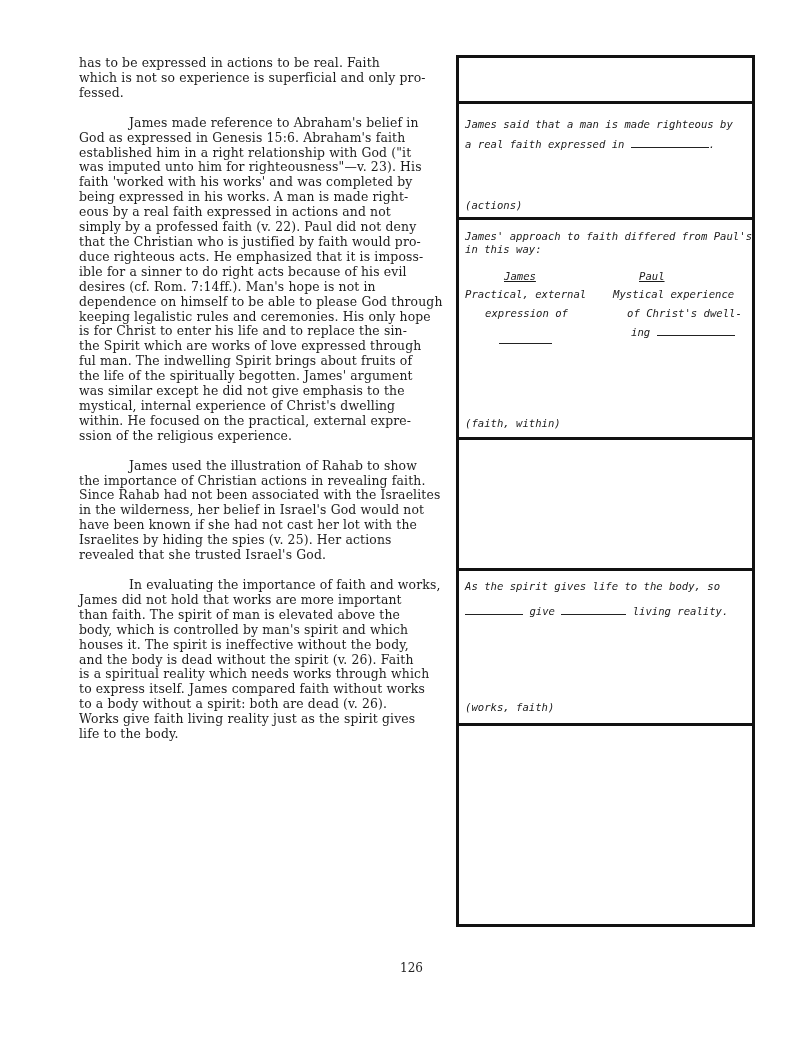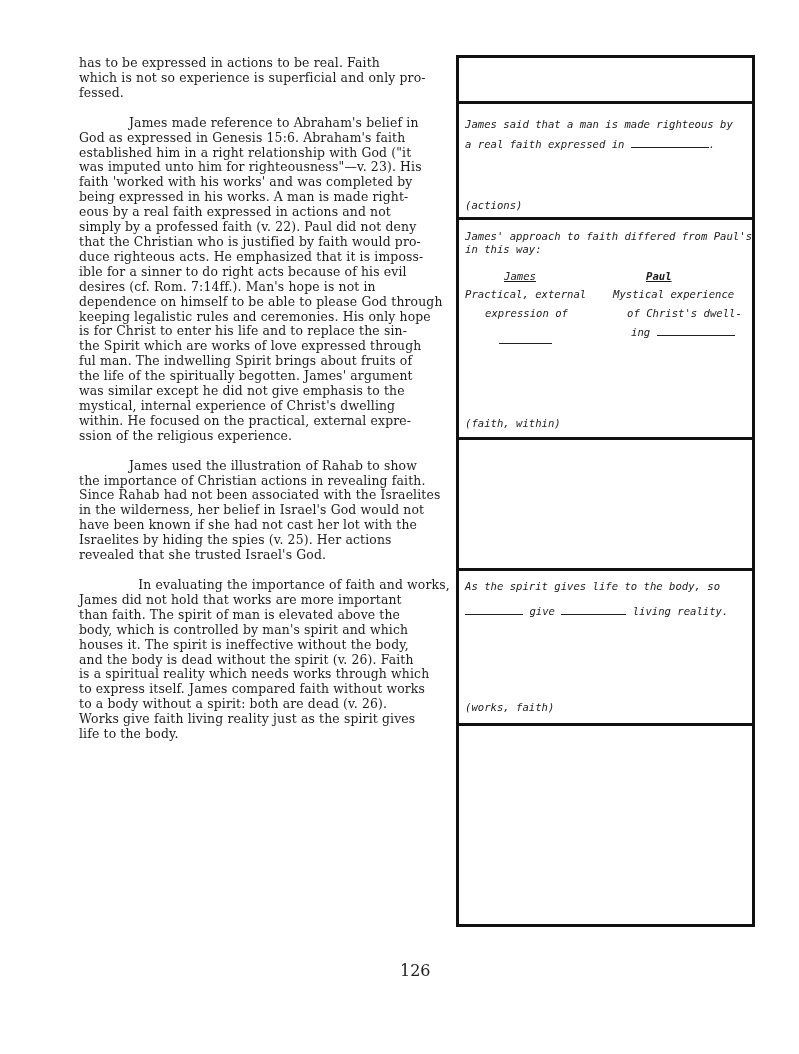--- a/index.html
+++ b/index.html
@@ -28,21 +28,21 @@
       font-style: italic; font-size: 10.6px; color: #1a1a1a; line-height: 14px; white-space: nowrap; }
     .blank { display: inline-block; border-bottom: 1px solid #222; height: 10px; vertical-align: baseline; }
     .answer { position: absolute; left: 9px; font-family: "DejaVu Sans Mono", "Liberation Mono", monospace;
       font-style: italic; font-size: 10.6px; color: #1a1a1a; white-space: nowrap; text-align: right; }
     .col-head { position: absolute; text-decoration: underline; font-family: "DejaVu Sans Mono", "Liberation Mono", monospace;
       font-style: italic; font-size: 10.6px; white-space: nowrap; }
     .col-text { position: absolute; font-family: "DejaVu Sans Mono", "Liberation Mono", monospace;
       font-style: italic; font-size: 10.6px; white-space: nowrap; line-height: 19px; }
 
     .page-number { position: absolute; left: 389px; top: 961px; font-family: "DejaVu Serif", "Liberation Serif", serif;
-      font-size: 16px; color: #222; }
+      font-size: 12px; color: #222; }
 
     .speck { position: absolute; background: #222; width: 3px; height: 2px; border-radius: 1px; }
   </style>
 </head>
 <body>
 
 <div class="page">
 
   <div class="body-text" id="body-text">
       <p>
@@ -77,21 +77,21 @@
       <p>
         <span class="ln" style="padding-left: 50px;">James used the illustration of Rahab to show</span>
         <span class="ln">the importance of Christian actions in revealing faith.</span>
         <span class="ln">Since Rahab had not been associated with the Israelites</span>
         <span class="ln">in the wilderness, her belief in Israel's God would not</span>
         <span class="ln">have been known if she had not cast her lot with the</span>
         <span class="ln">Israelites by hiding the spies (v. 25).  Her actions</span>
         <span class="ln">revealed that she trusted Israel's God.</span>
       </p>
       <p>
-        <span class="ln" style="padding-left: 50px; text-align: center;">In evaluating the importance of faith and works,</span>
+        <span class="ln" style="padding-left: 50px;">In evaluating the importance of faith and works,</span>
         <span class="ln">James did not hold that works are more important</span>
         <span class="ln">than faith.  The spirit of man is elevated above the</span>
         <span class="ln">body, which is controlled by man's spirit and which</span>
         <span class="ln">houses it.  The spirit is ineffective without the body,</span>
         <span class="ln">and the body is dead without the spirit (v. 26).  Faith</span>
         <span class="ln">is a spiritual reality which needs works through which</span>
         <span class="ln">to express itself.  James compared faith without works</span>
         <span class="ln">to a body without a spirit: both are dead (v. 26).</span>
         <span class="ln">Works give faith living reality just as the spirit gives</span>
         <span class="ln">life to the body.</span>
@@ -116,21 +116,21 @@
         <span>a real faith expressed in </span><span class="blank" style="width:78px;"></span><span>.</span>
       </div>
       <div class="answer" style="top:144px;">(actions)</div>
     </div>
 
     <div>
       <div class="cell" style="top:175px; line-height:13px;">James' approach to faith differed from Paul's</div>
       <div class="cell" style="top:188px; line-height:13px;">in this way:</div>
 
       <div class="col-head" style="left:48px; top:215px;">James</div>
-      <div class="col-head" style="left:190px; top:215px;font-weight:bold;">Paul</div>
+      <div class="col-head" style="left:183px; top:215px;">Paul</div>
 
       <div class="col-text" style="left:9px; top:230px;">Practical, external</div>
       <div class="col-text" style="left:29px; top:249px;">expression of</div>
       <span class="blank" style="position:absolute; left:43px; top:278px; width:53px;"></span>
 
       <div class="col-text" style="left:157px; top:230px;">Mystical experience</div>
       <div class="col-text" style="left:171px; top:249px;">of Christ's dwell-</div>
       <div class="col-text" style="left:175px; top:268px;">
         <span>ing </span><span class="blank" style="width:78px;"></span>
       </div>

